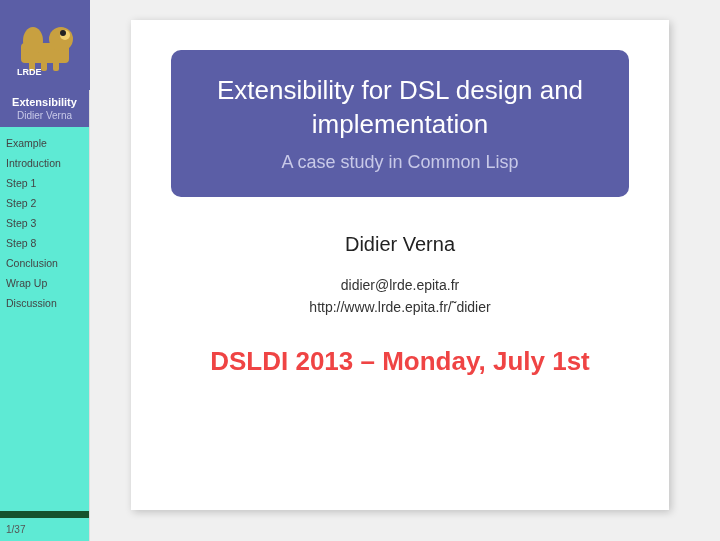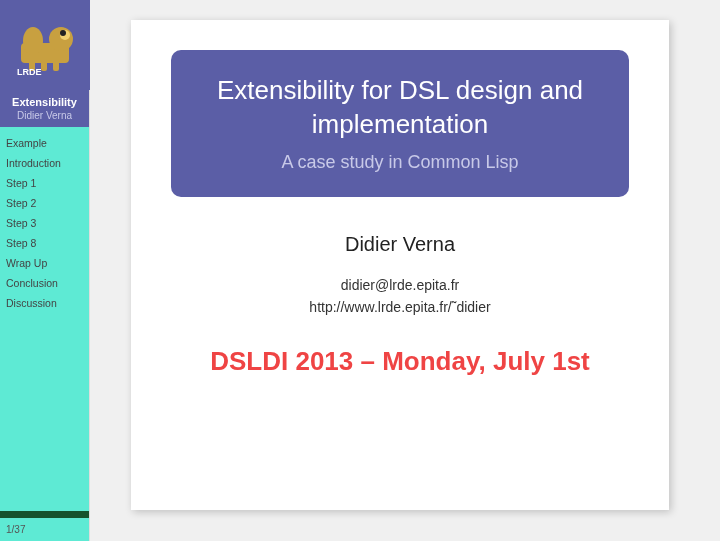--- a/index.html
+++ b/index.html
@@ -174,22 +174,22 @@
     <div class="subtitle-text">Didier Verna</div>
   </div>
 
   <div class="sidebar-nav">
     <div class="nav-item">Example</div>
     <div class="nav-item">Introduction</div>
     <div class="nav-item">Step 1</div>
     <div class="nav-item">Step 2</div>
     <div class="nav-item">Step 3</div>
     <div class="nav-item">Step 8</div>
+    <div class="nav-item">Conclusion</div>
     <div class="nav-item">Wrap Up</div>
-    <div class="nav-item">Conclusion</div>
     <div class="nav-item">Discussion</div>
   </div>
 
   <div class="sidebar-footer">1/37</div>
 </div>
 
 <div class="main">
   <div class="slide">
 
     <div class="title-box">

